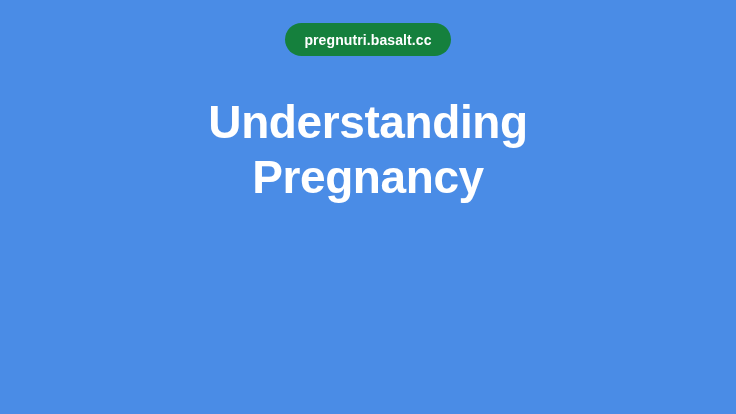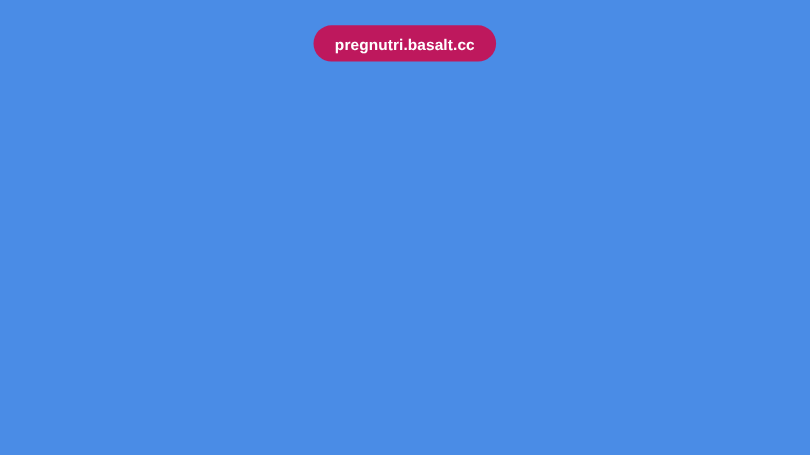--- a/index.html
+++ b/index.html
@@ -34,21 +34,21 @@
     margin-top: 23px;
   }
 
   .source-badge {
     display: inline-flex;
     align-items: center;
     justify-content: center;
     height: 33px;
     padding: 0 19px;
     border-radius: 17px;
-    background: #be185d;
+    background: #15803d;
     color: #ffffff;
     font-size: 14px;
     font-weight: 700;
     letter-spacing: 0.1px;
     line-height: 1;
     white-space: nowrap;
     font-family: "Liberation Sans", sans-serif;
   }
 
   
@@ -82,18 +82,20 @@
 <body>
 
 <div class="slide">
 
   <div class="badge-row">
     <div class="source-badge">pregnutri.basalt.cc</div>
   </div>
 
   <div class="headline-block">
     <h1 class="headline">
+      <span class="headline-line">Understanding</span>
+      <span class="headline-line">Pregnancy</span>
     </h1>
   </div>
 
   <div class="spacer-bottom"></div>
 
 </div>
 
 </body></html>

